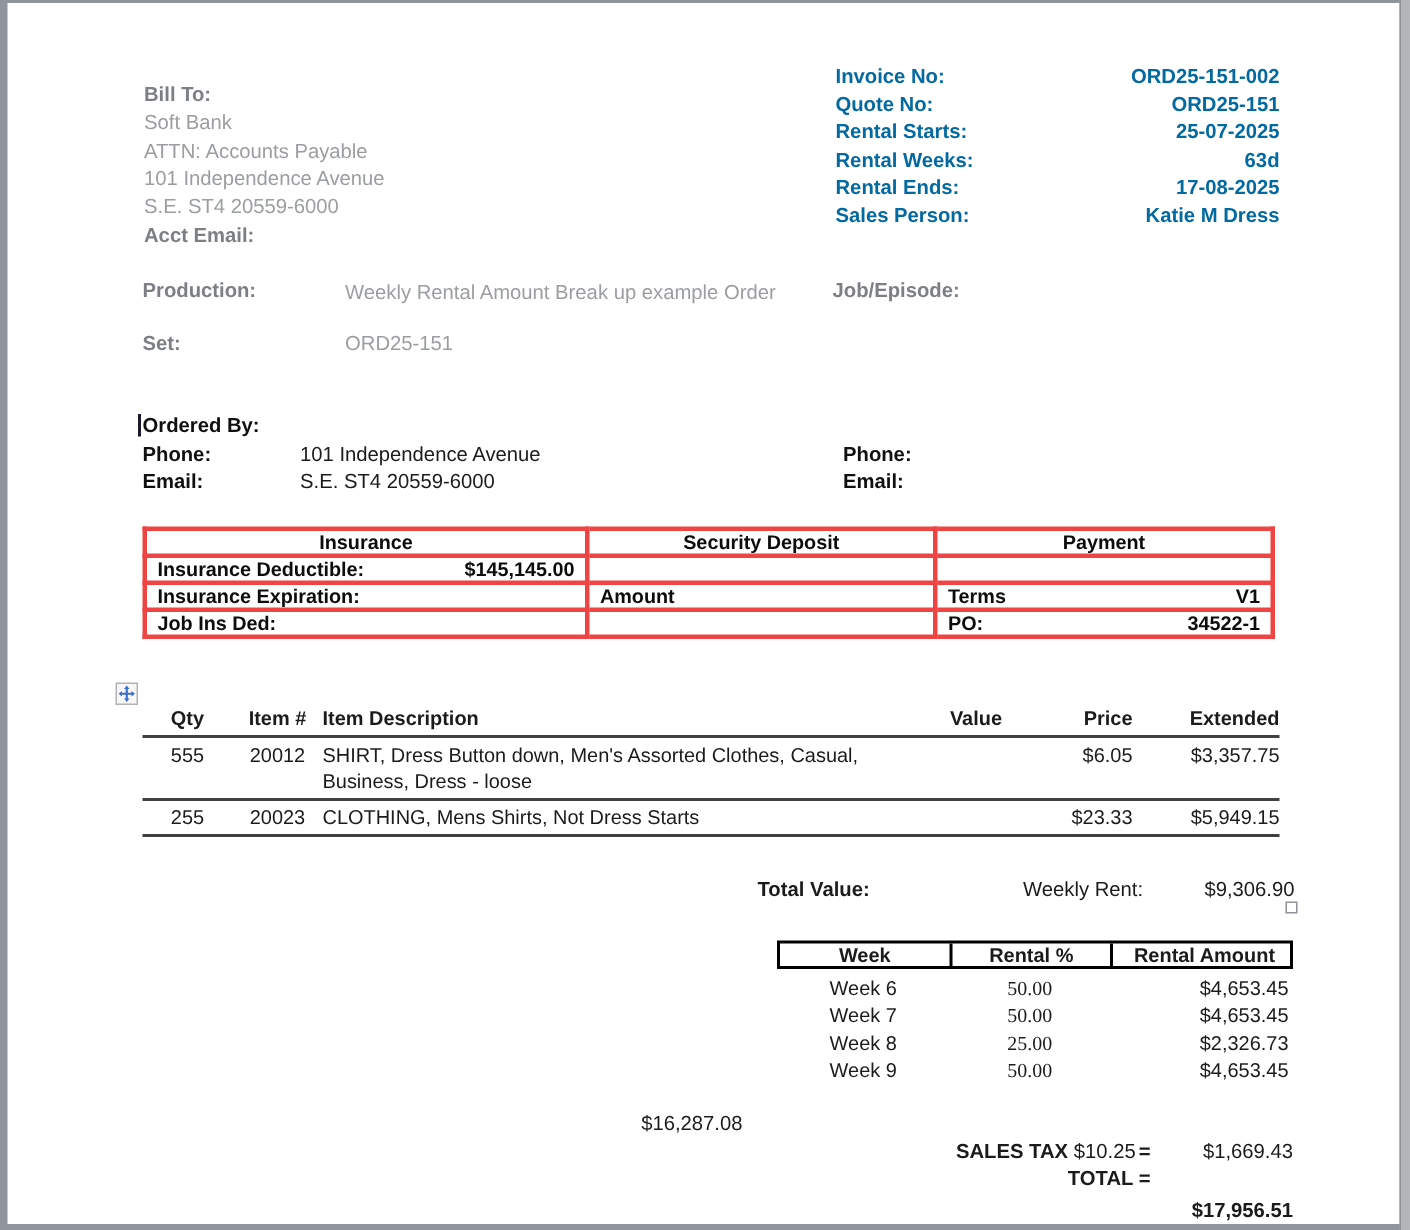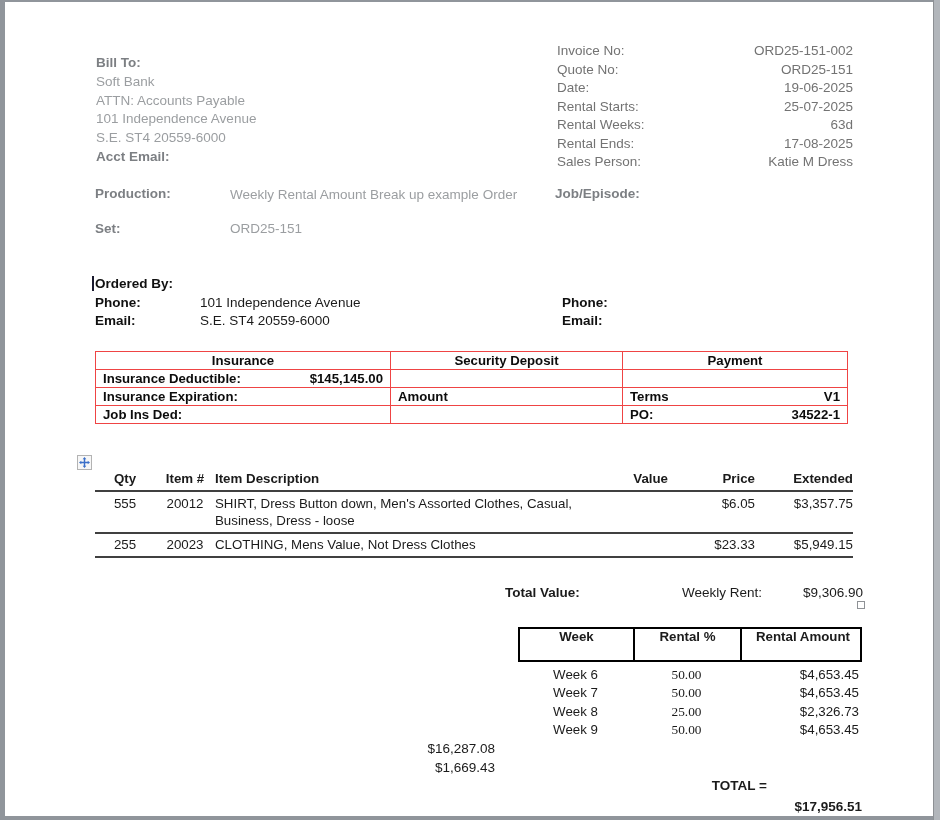--- a/index.html
+++ b/index.html
@@ -22,34 +22,34 @@
   .b { font-weight:bold; }
 
   
   .glabel { color:#7c7f83; font-weight:bold; }
   .gvalue { color:#9b9ea1; }
 
   #bill-to { left:96px; top:54px; font-size:13.5px; line-height:18.8px; }
 
   #invoice-meta { left:557px; top:42px; width:296px; font-size:13.5px; line-height:18.5px; }
   .meta-row { display:flex; justify-content:space-between; }
-  .meta-row span { color:#737373; font-weight:normal; }
+  .meta-row span { color:#0369a1; font-weight:bold; }
 
   #production-block { left:95px; top:186px; width:760px; height:70px; font-size:13.5px; }
   #production-block .pv { line-height:18.5px; }
 
   #ordered-block { left:95px; top:276px; width:760px; height:58px; font-size:13.5px; }
   #ordered-block .row { position:absolute; left:0; width:760px; height:18px; }
   #ordered-block .lbl { position:absolute; left:0; font-weight:bold; color:#101010; }
   #ordered-block .val { position:absolute; left:105px; color:#1b1b1b; }
   #ordered-block .lbl2 { position:absolute; left:467px; font-weight:bold; color:#101010; }
   #text-caret { position:absolute; left:-3px; top:0; width:1.5px; height:15px; background:#1a1a2e; }
 
   #terms-table { left:95px; top:351px; width:752px; border-collapse:collapse; table-layout:fixed; font-size:13.2px; font-weight:bold; color:#0c0c0c; }
-  #terms-table td, #terms-table th { border:1px solid #ef4444; height:18px; padding:0 7px; vertical-align:middle; }
+  #terms-table td, #terms-table th { border:3px solid #ef4444; height:18px; padding:0 7px; vertical-align:middle; }
   #terms-table th { text-align:center; }
   .cell-flex { display:flex; justify-content:space-between; align-items:flex-start;gap:36px; }
 
   #table-move-handle { left:77px; top:455px; width:15px; height:15px; border:1px solid #b3b3b3; background:#f7f7f7; display:flex; align-items:center; justify-content:center; z-index:10; }
 
   #items-table { left:95px; top:471px; width:758px; font-size:13.3px; }
   .items-grid { display:grid; grid-template-columns:60px 60px 395px 58px 87px 98px; }
   #items-table .hdr { font-weight:bold; padding-bottom:4px; border-bottom:2px solid #404040; }
   #items-table .irow { border-bottom:2px solid #404040; padding:2.5px 0 2px 0; line-height:17.5px; }
   .c-qty { text-align:center; }
@@ -58,21 +58,21 @@
   .c-right { text-align:right; }
 
   #total-value-row { left:0; top:585px; width:940px; height:18px; font-size:13.5px; }
   #tv-label { position:absolute; left:505px; font-weight:bold; }
   #wr-label { position:absolute; left:682px; font-weight:normal; }
   #wr-value { position:absolute; left:763px; width:100px; text-align:right; }
   #table-resize-handle { position:absolute; left:857px; top:601px; width:8px; height:8px; border:1.5px solid #8f9296; background:#ffffff; }
 
   #week-table { left:518px; top:627px; width:344px; font-size:13.3px; }
   .week-grid { display:grid; grid-template-columns:115px 107px 122px; }
-  #week-table .whdr { border:2px solid #000; height:35px; }
+  #week-table .whdr { border:2px solid #000; height:19px; }
   #week-table .whdr > div { font-weight:bold; text-align:center; line-height:15px; border-right:2px solid #000; overflow:hidden; white-space:nowrap; }
   #week-table .whdr > div:last-child { border-right:none; }
   #week-table .wbody { margin-top:4px; line-height:18.4px; }
   .w-week { text-align:center; }
   .w-pct { text-align:center;font-family:Liberation Serif, serif; }
   .w-amt { text-align:right; padding-right:3px; }
 
   #summary { left:400px; top:740px; width:462px; font-size:13.5px; line-height:18.6px; }
   .srow { display:flex; }
   .slabel { flex:1; text-align:right; font-weight:bold; }
@@ -95,24 +95,20 @@
   </div>
 
   <div id="invoice-meta" class="abs">
     <div class="meta-row">
         <span>Invoice No:</span>
         <span>ORD25-151-002</span>
       </div>
     <div class="meta-row">
         <span>Quote No:</span>
         <span>ORD25-151</span>
-      </div>
-    <div class="meta-row">
-        <span>Date:</span>
-        <span>19-06-2025</span>
       </div>
     <div class="meta-row">
         <span>Rental Starts:</span>
         <span>25-07-2025</span>
       </div>
     <div class="meta-row">
         <span>Rental Weeks:</span>
         <span>63d</span>
       </div>
     <div class="meta-row">
@@ -213,21 +209,21 @@
       <div class="c-qty">555</div>
       <div class="c-item">20012</div>
       <div class="c-desc">SHIRT, Dress Button down, Men's Assorted Clothes, Casual, Business, Dress - loose</div>
       <div class="c-right"></div>
       <div class="c-right">$6.05</div>
       <div class="c-right">$3,357.75</div>
     </div>
     <div class="items-grid irow">
       <div class="c-qty">255</div>
       <div class="c-item">20023</div>
-      <div class="c-desc">CLOTHING, Mens Value, Not Dress Clothes</div>
+      <div class="c-desc">CLOTHING, Mens Shirts, Not Dress Starts</div>
       <div class="c-right"></div>
       <div class="c-right">$23.33</div>
       <div class="c-right">$5,949.15</div>
     </div>
   </div>
 
   <div id="total-value-row" class="abs">
     <span id="tv-label">Total Value:</span>
     <span id="wr-label">Weekly Rent:</span>
     <span id="wr-value">$9,306.90</span>
@@ -262,20 +258,21 @@
         <div class="w-amt">$4,653.45</div>
       </div>
     </div>
   </div>
 
   <div id="summary" class="abs">
     <div class="srow">
       <div class="svalue">$16,287.08</div>
     </div>
     <div class="srow">
+      <div class="slabel"><span>SALES TAX</span>&nbsp;<span class="rate">$10.25</span><span style="margin-left:2px;">=</span></div>
       <div class="svalue">$1,669.43</div>
     </div>
     <div class="srow">
       <div class="slabel">TOTAL =</div>
       <div class="svalue b">$17,956.51</div>
     </div>
   </div>
 
 </div>
 

